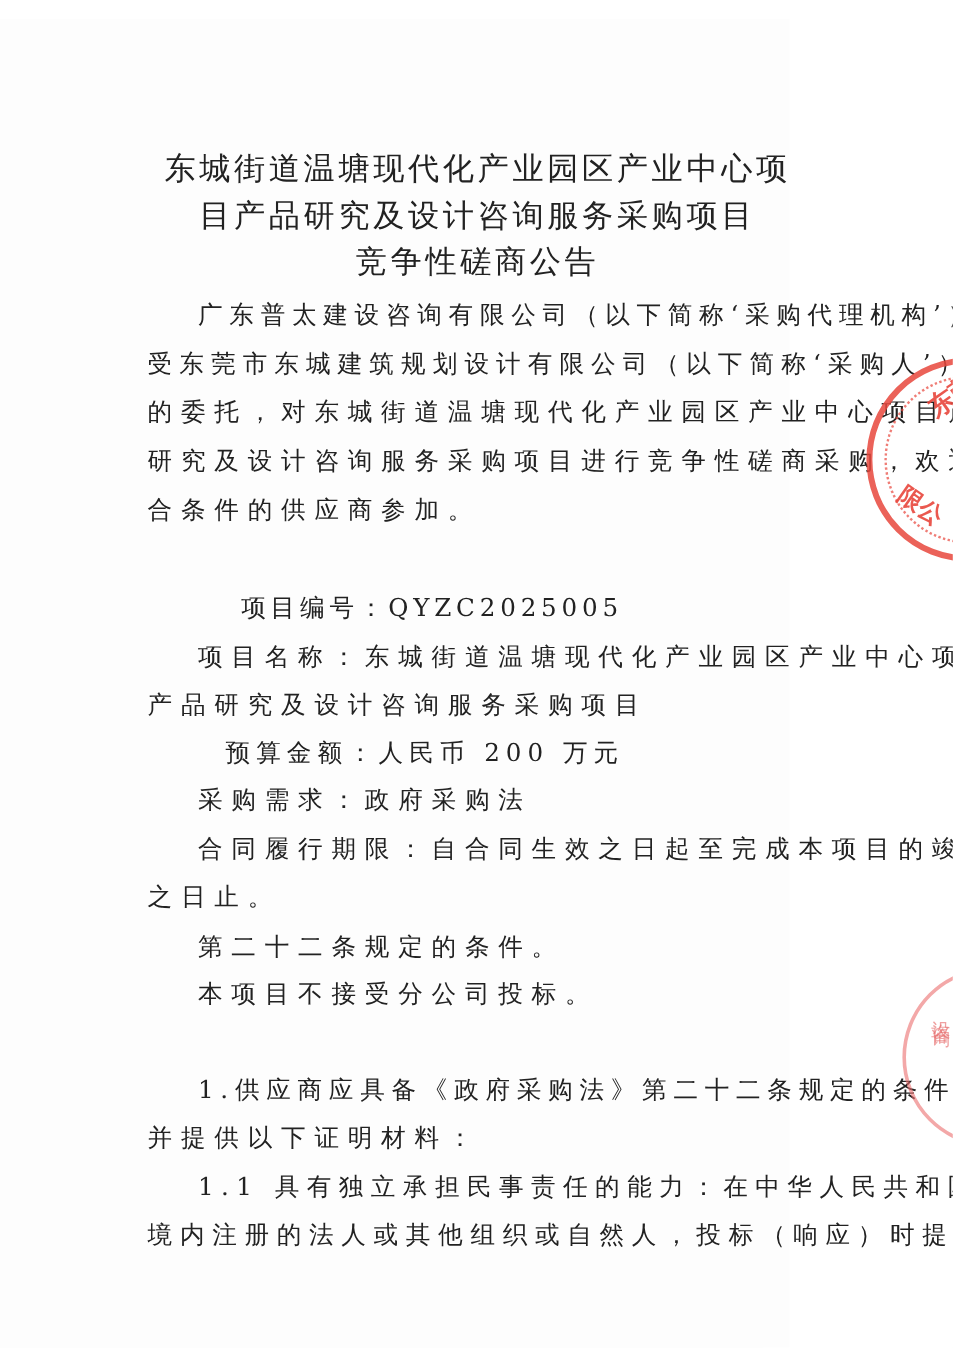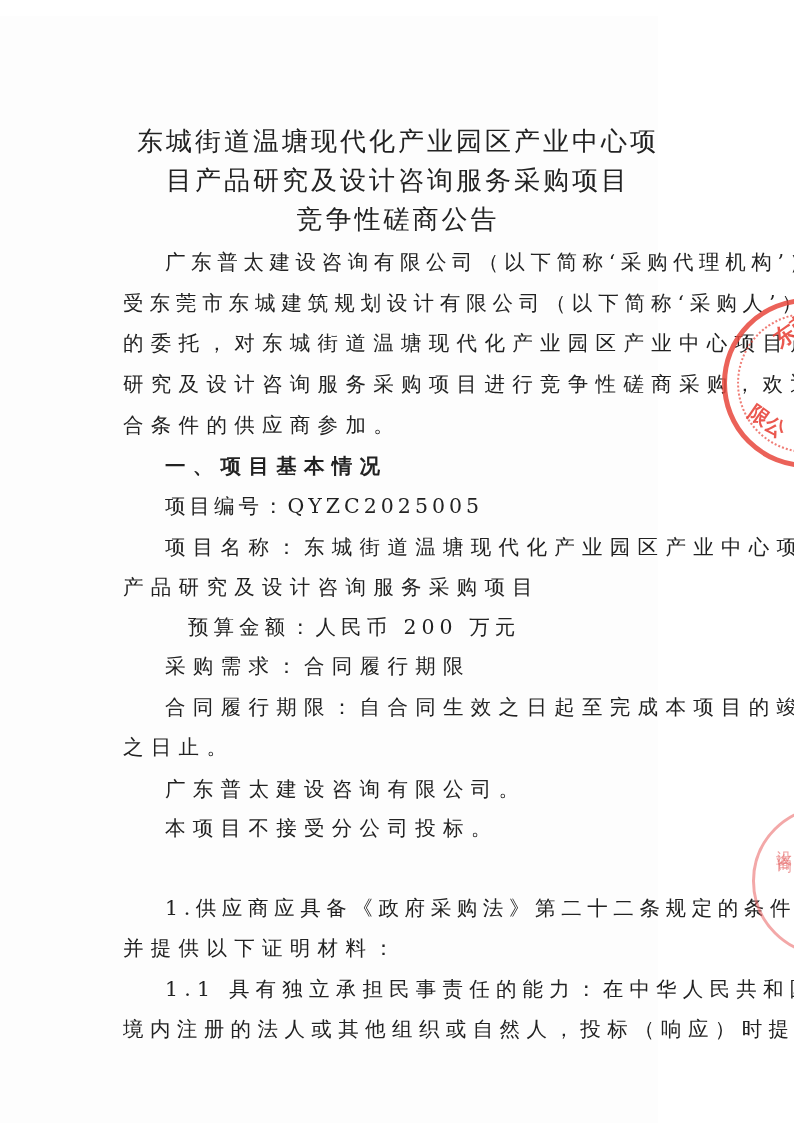--- a/index.html
+++ b/index.html
@@ -90,29 +90,28 @@
   <div class="title" style="top:110px;">东城街道温塘现代化产业园区产业中心项</div>
   <div class="title" style="top:149px;">目产品研究及设计咨询服务采购项目</div>
   <div class="title" style="top:188px;">竞争性磋商公告</div>
 
   <div class="line indent" style="top:234px; letter-spacing:5.6px;">广东普太建设咨询有限公司（以下简称‘采购代理机构’）</div>
   <div class="line" style="top:275px; letter-spacing:5.9px;">受东莞市东城建筑规划设计有限公司（以下简称‘采购人’）</div>
   <div class="line" style="top:315px;">的委托，对东城街道温塘现代化产业园区产业中心项目产品</div>
   <div class="line" style="top:356px;">研究及设计咨询服务采购项目进行竞争性磋商采购，欢迎符</div>
   <div class="line" style="top:397px;">合条件的供应商参加。</div>
 
-  <div class="line indent heading" style="top:438px;">一、项目基本情况</div>
-  <div class="line indent" style="top:478px; letter-spacing:4px;">项目编号：QYZC2025005</div>
+  <div class="line indent" style="top:478px; letter-spacing:4px;margin-left:36px;">项目编号：QYZC2025005</div>
   <div class="line indent" style="top:519px;">项目名称：东城街道温塘现代化产业园区产业中心项目</div>
   <div class="line" style="top:559px;">产品研究及设计咨询服务采购项目</div>
   <div class="line indent" style="top:599px; letter-spacing:5px;margin-left:23px;">预算金额：人民币 200 万元</div>
-  <div class="line indent" style="top:638px;">采购需求：合同履行期限</div>
+  <div class="line indent" style="top:638px;">采购需求：政府采购法</div>
   <div class="line indent" style="top:679px;">合同履行期限：自合同生效之日起至完成本项目的竣备</div>
   <div class="line" style="top:719px;">之日止。</div>
-  <div class="line indent" style="top:761px;">广东普太建设咨询有限公司。</div>
+  <div class="line indent" style="top:761px;">第二十二条规定的条件。</div>
   <div class="line indent" style="top:800px;">本项目不接受分公司投标。</div>
 
   <div class="line indent" style="top:880px; letter-spacing:5.6px;">1.供应商应具备《政府采购法》第二十二条规定的条件，</div>
   <div class="line" style="top:920px;">并提供以下证明材料：</div>
   <div class="line indent" style="top:961px; letter-spacing:6.2px;">1.1 具有独立承担民事责任的能力：在中华人民共和国</div>
   <div class="line" style="top:1001px; letter-spacing:6.4px;">境内注册的法人或其他组织或自然人，投标（响应）时提交</div>
 
   <div class="stamp stamp1">
     <div class="inner-ring"></div>
 

